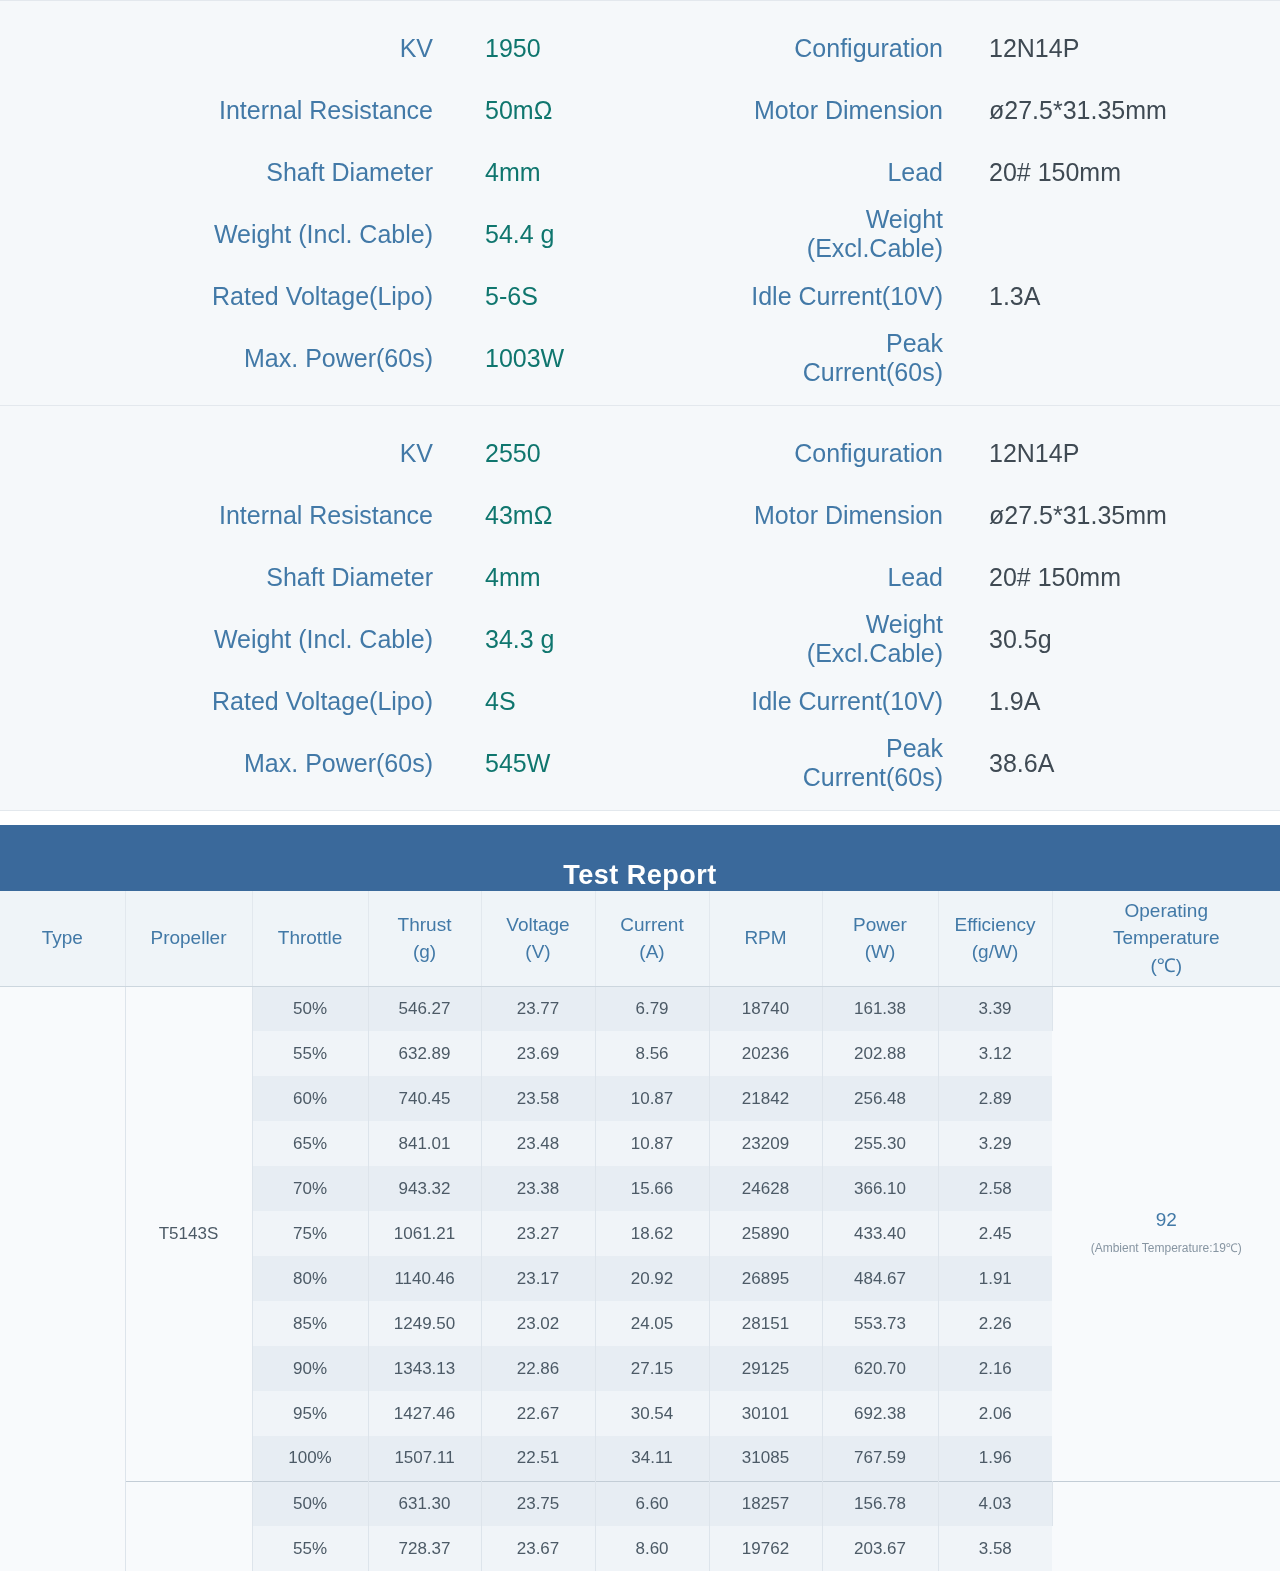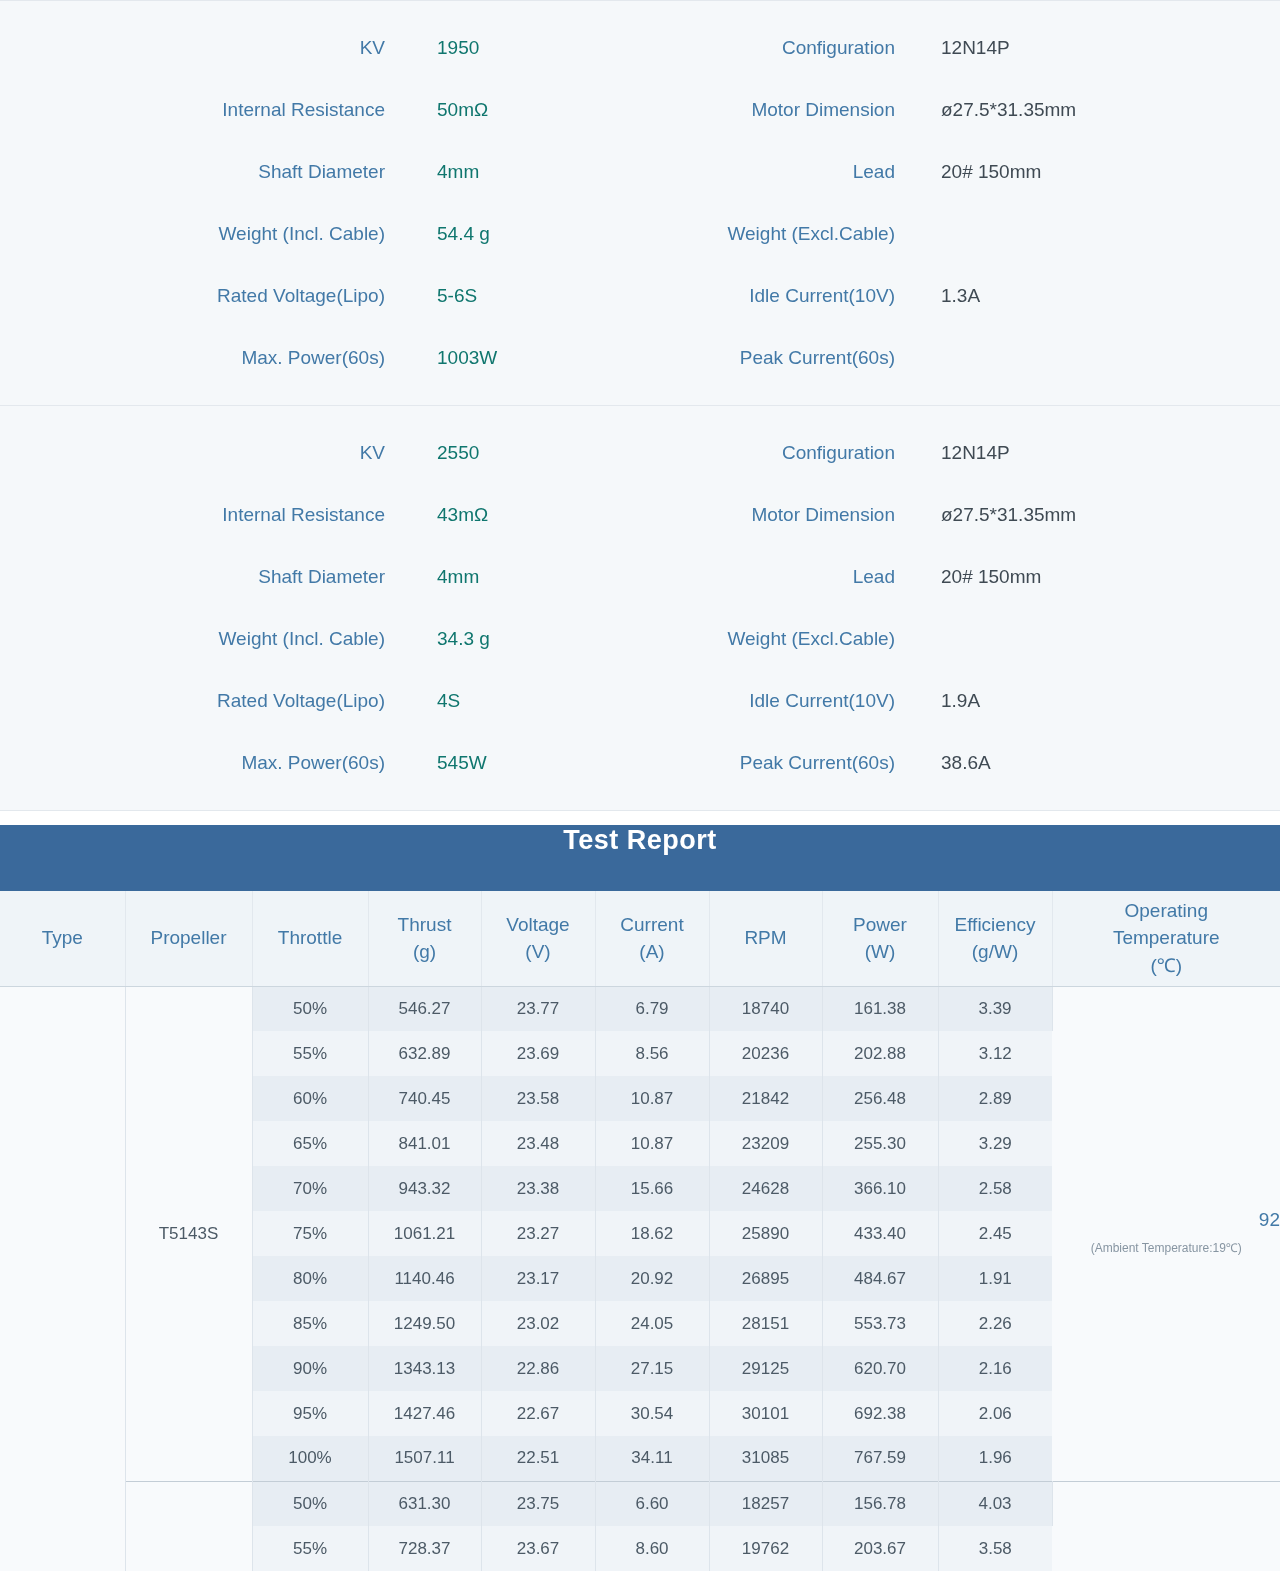--- a/index.html
+++ b/index.html
@@ -17,39 +17,40 @@
     background: #f5f8fa;
     border-top: 1px solid #e3e8ed;
     padding: 16px 0;
   }
   .spec-block:last-of-type { border-bottom: 1px solid #e3e8ed; }
   .spec-row {
     display: grid;
     grid-template-columns: 385px 315px 195px 1fr;
     height: 62px;
     align-items: center;
-    font-size: 19px;
+    font-size: 25px;
+    margin-left: 48px;
   }
   .spec-cell.l-label, .spec-cell.r-label {
     text-align: right;
     color: #4279a7;
   }
   .spec-cell.l-value { padding-left: 52px; color: #0f766e; }
   .spec-cell.r-value { padding-left: 46px; color: #3f4a53; }
 
   
   .report-bar {
     margin-top: 14px;
     height: 66px;
     background: #3a699b;
     color: #ffffff;
     font-size: 27px;
     font-weight: 600;
     display: flex;
-    align-items: flex-start;
+    align-items: flex-end;
     justify-content: center;
     letter-spacing: 0.5px;
   }
 
   
   table.report-table {
     width: 1280px;
     border-collapse: collapse;
     table-layout: fixed;
   }
@@ -76,21 +77,20 @@
   }
   .report-table td:last-child { border-right: none; }
   tr.stripe-a { background: #e7edf3; }
   tr.stripe-b { background: #f0f4f8; }
   td.span-cell { background: #f8fafc; }
   tr.group-start td { border-top: 1px solid #c3cdd6; }
   td.temp-cell .temp-value {
     color: #4279a7;
     font-size: 19px;
     margin-bottom: 8px;
-    text-align: right;
   }
   td.temp-cell .temp-note {
     color: #8795a2;
     font-size: 12px;
     line-height: 1.55;
     max-width: 165px;
     margin: 0 auto;
   }
 </style>
 </head>
@@ -150,20 +150,21 @@
       <div class="spec-row">
         <div class="spec-cell l-label">Shaft Diameter</div>
         <div class="spec-cell l-value">4mm</div>
         <div class="spec-cell r-label">Lead</div>
         <div class="spec-cell r-value">20# 150mm</div>
       </div>
       <div class="spec-row">
         <div class="spec-cell l-label">Weight (Incl. Cable)</div>
         <div class="spec-cell l-value">34.3 g</div>
         <div class="spec-cell r-label">Weight (Excl.Cable)</div>
+        <div class="spec-cell r-value">30.5g</div>
       </div>
       <div class="spec-row">
         <div class="spec-cell l-label">Rated Voltage(Lipo)</div>
         <div class="spec-cell l-value">4S</div>
         <div class="spec-cell r-label">Idle Current(10V)</div>
         <div class="spec-cell r-value">1.9A</div>
       </div>
       <div class="spec-row">
         <div class="spec-cell l-label">Max. Power(60s)</div>
         <div class="spec-cell l-value">545W</div>

